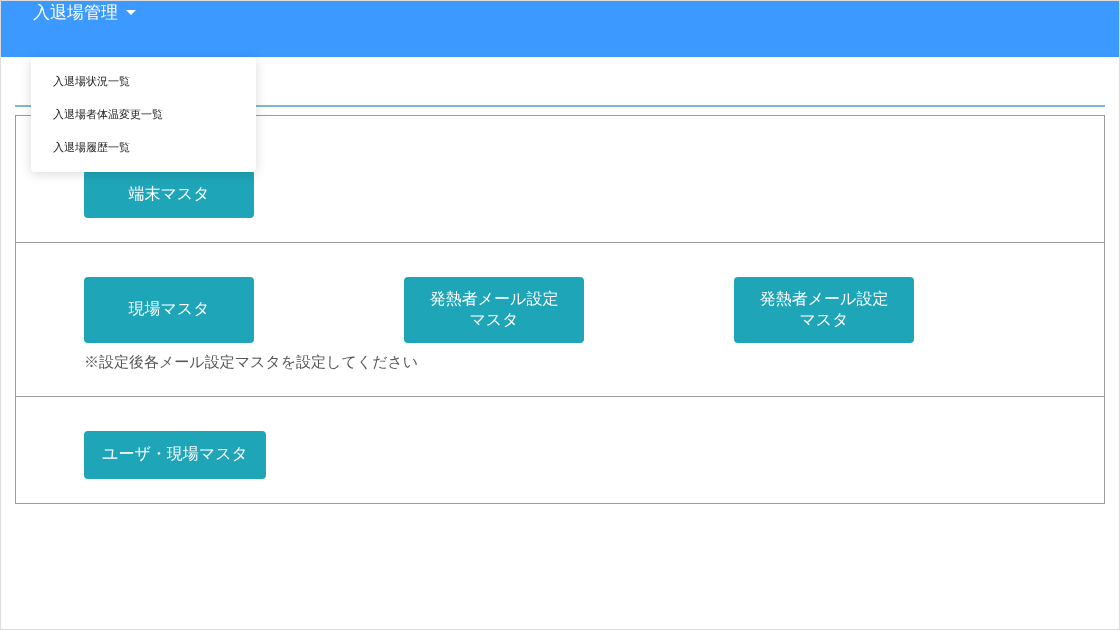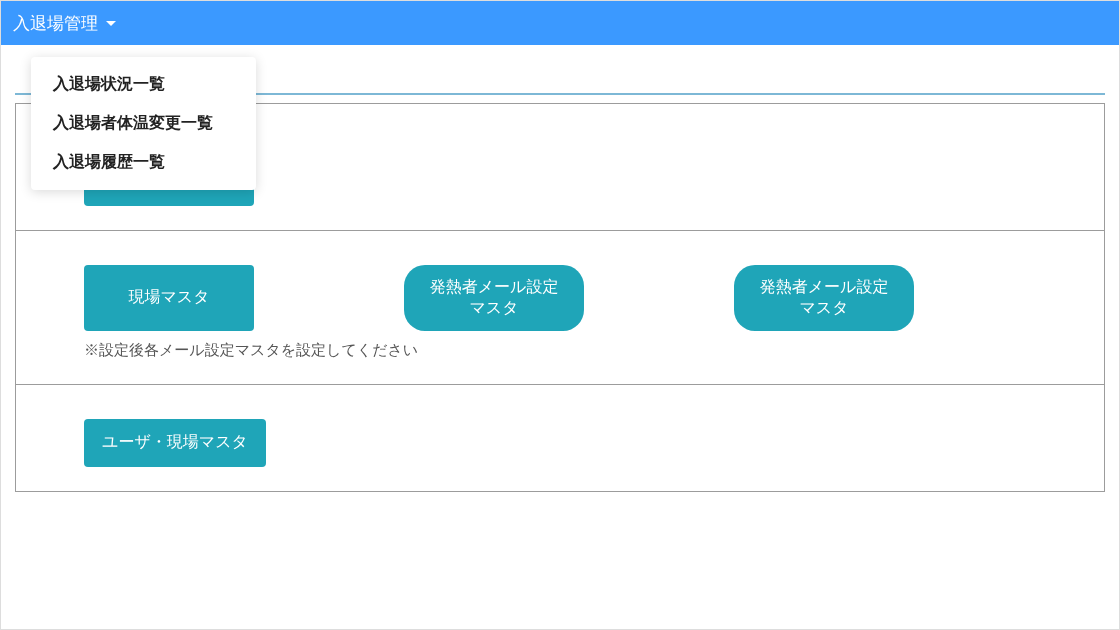--- a/index.html
+++ b/index.html
@@ -7,24 +7,24 @@
       font-family: "Hiragino Sans", "Hiragino Kaku Gothic ProN", Meiryo, sans-serif;
       background: #fff;
       width: 1120px;
       height: 630px;
       overflow: hidden;
       position: relative;
       border: 1px solid #ddd;
     }
     .navbar {
       background: #3b99ff;
-      height: 44px;
+      height: 56px;
       display: flex;
-      align-items: center;
-      padding-left: 12px;
+      align-items: flex-start;
+      padding-left: 32px;
       position: relative;
     }
     .nav-item {
       color: #fff;
       font-size: 17px;
       display: flex;
       align-items: center;
       gap: 8px;
       cursor: pointer;
     }
@@ -43,23 +43,22 @@
       background: #fff;
       border-radius: 4px;
       box-shadow: 0 2px 12px rgba(0,0,0,0.15);
       min-width: 225px;
       padding: 8px 0;
       z-index: 100;
     }
     .dropdown-item {
       padding: 9px 22px;
       color: #222;
-      font-size: 16px;
+      font-size: 11px;
       cursor: pointer;
-      font-weight: bold;
     }
     .page-area {
       padding: 0;
     }
     .page-title-row {
       height: 48px;
       display: flex;
       align-items: center;
       padding-left: 40px;
       border-bottom: 1px solid transparent;
@@ -99,21 +98,21 @@
       min-width: 170px;
       min-height: 48px;
       padding: 12px 18px;
       cursor: pointer;
       display: flex;
       align-items: center;
       justify-content: center;
       line-height: 1.3;
       text-align: center;
     }
-    .btn-teal.two-line { max-width: 180px; border-radius: 21px; }
+    .btn-teal.two-line { max-width: 180px; }
     .hint {
       color: #555;
       font-size: 15px;
       margin-top: 10px;
       margin-left: 28px;
     }
     .section-first-top {
       border-top: 1px solid #9c9c9c;
       margin-top: 0;
       padding-top: 54px;

